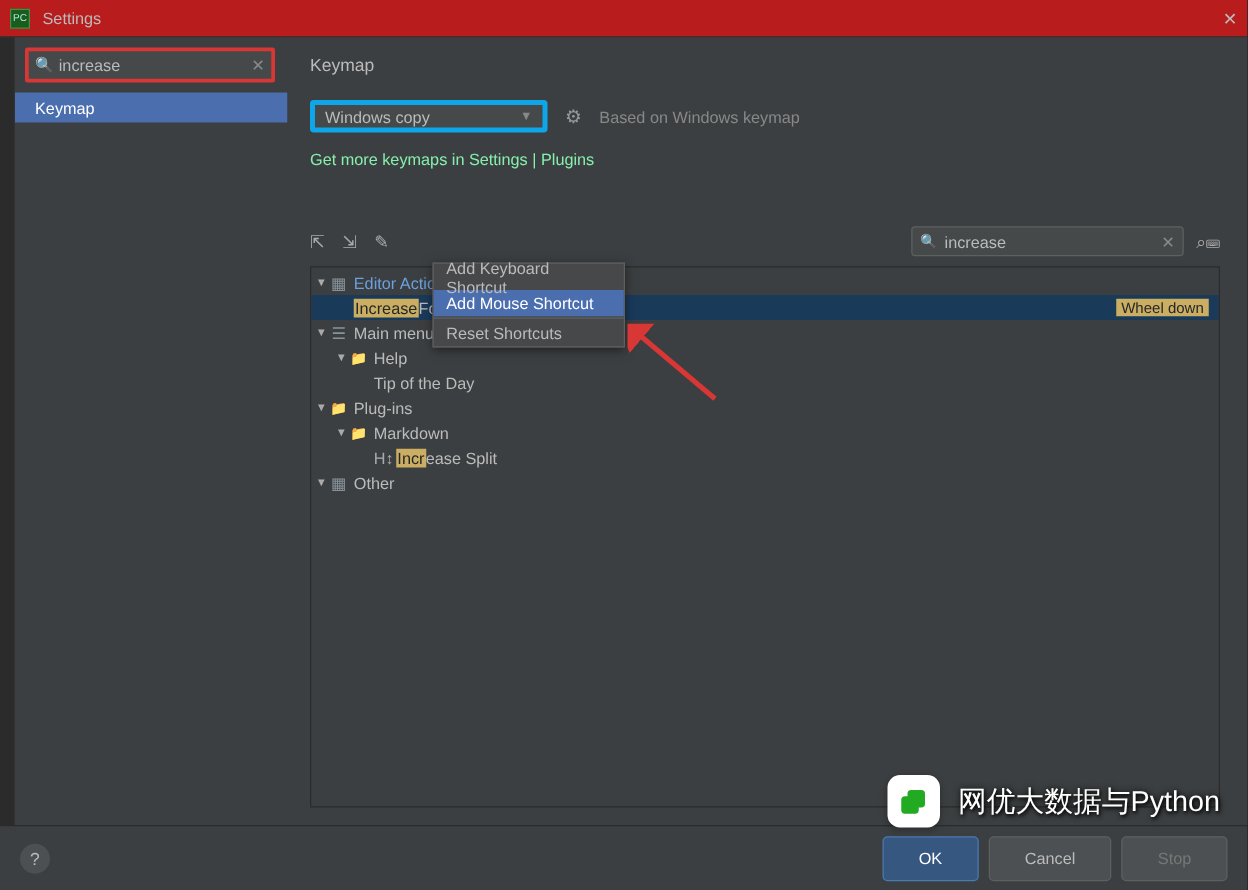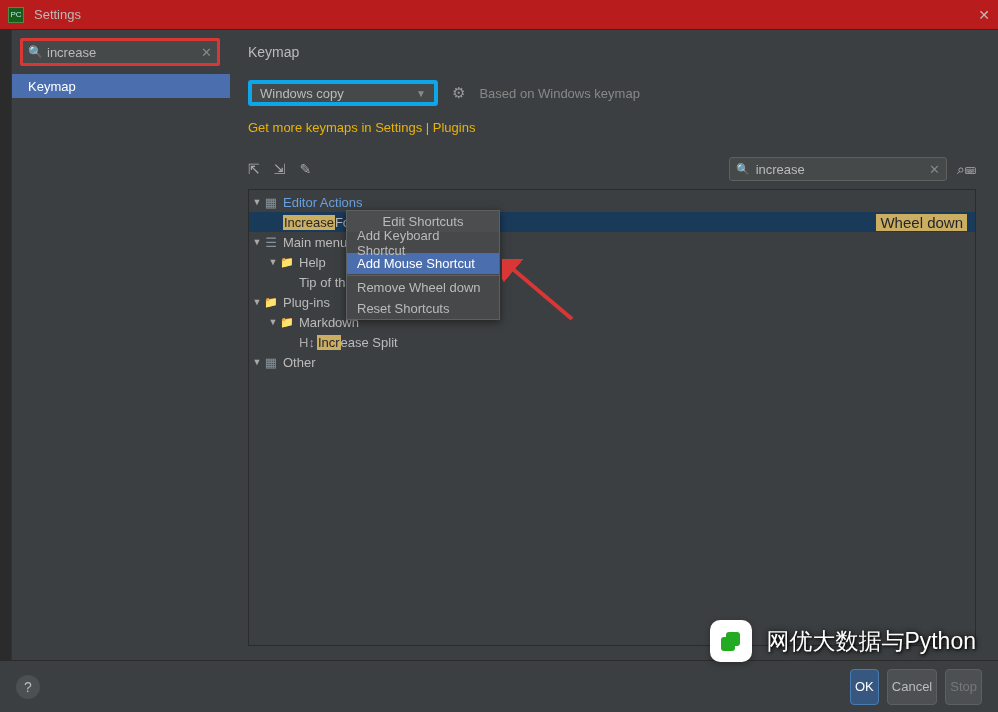--- a/index.html
+++ b/index.html
@@ -25,21 +25,21 @@
 
 .main { flex: 1; background: #3c3f41; padding: 14px 22px 14px 18px; display: flex; flex-direction: column; }
 .section-title { color: #bbb; font-size: 14px; margin-bottom: 20px; }
 
 .keymap-row { display: flex; align-items: center; gap: 14px; margin-bottom: 14px; }
 .dropdown { width: 190px; height: 26px; background: #45494a; border: 4px solid #0ea5e9; border-radius: 3px; display: flex; align-items: center; justify-content: space-between; padding: 0 8px; color: #bbb; font-size: 13px; }
 .dropdown .chev { color: #888; font-size: 10px; }
 .gear { color: #999; font-size: 15px; }
 .based-on { color: #888; font-size: 13px; }
 
-.link-row { color: #eab308; font-size: 13px; margin-bottom: 22px; }
+.link-row { color: #86efac; font-size: 13px; margin-bottom: 46px; }
 .link-row span { cursor: pointer; }
 
 .toolbar-row { display: flex; align-items: center; justify-content: space-between; margin-bottom: 8px; }
 .tb-icons { display: flex; gap: 14px; color: #aaa; font-size: 14px; }
 .tb-icons span { cursor: pointer; }
 .right-tools { display: flex; align-items: center; gap: 10px; }
 .keymap-search { width: 218px; height: 24px; background: #45494a; border: 1px solid #5e6060; border-radius: 3px; display: flex; align-items: center; padding: 0 6px; color: #bbb; }
 .keymap-search .mag { color: #888; font-size: 11px; margin-right: 6px; }
 .keymap-search .txt { flex: 1; color: #bbb; }
 .keymap-search .clr { color: #888; font-size: 13px; }
@@ -47,39 +47,39 @@
 
 .tree-panel { flex: 1; background: #3c3f41; border: 1px solid #2b2b2b; overflow: hidden; position: relative; }
 .tree { padding: 2px 0; position: relative; }
 .row { height: 20px; display: flex; align-items: center; font-size: 13px; color: #bbb; position: relative; }
 .row .arrow { width: 12px; color: #aaa; font-size: 9px; text-align: center; }
 .row .icon { width: 16px; margin-right: 4px; text-align: center; }
 .row .folder-icon { color: #87939a; font-size: 11px; }
 .row .cat-icon { color: #87939a; }
 .row .highlight { background: #ccae62; color: #23272b; padding: 0 1px; }
 .row.selected { background: #1a3a5a; }
-.row .shortcut { margin-left: auto; margin-right: 8px; background: #ccae62; color: #23272b; padding: 0 4px; font-size: 15px; }
+.row .shortcut { margin-left: auto; margin-right: 8px; background: #ccae62; color: #23272b; padding: 0 4px; font-size: 12px; }
 .row .link-text { color: #6aa0de; }
 .indent-0 { padding-left: 2px; }
 .indent-1 { padding-left: 18px; }
 .indent-2 { padding-left: 34px; }
 .indent-3 { padding-left: 50px; }
 
 .context-menu { position: absolute; left: 346px; top: 210px; width: 154px; background: #46484a; border: 1px solid #5e6060; box-shadow: 0 2px 8px rgba(0,0,0,0.5); z-index: 100; }
 .context-menu .mi { height: 21px; display: flex; align-items: center; padding: 0 10px; color: #bbb; font-size: 13px; cursor: pointer; }
 .context-menu .mi.header { justify-content: center; background: #4b4d4f; }
 .context-menu .mi.hover { background: #4b6eaf; color: #fff; }
 .context-menu .sep { height: 1px; background: #5e6060; margin: 1px 0; }
 
 .red-arrow { position: absolute; left: 502px; top: 259px; z-index: 101; pointer-events: none; }
 
 .footer { height: 52px; background: #3c3f41; border-top: 1px solid #2b2b2b; display: flex; align-items: center; padding: 0 16px; }
 .help-btn { width: 24px; height: 24px; border-radius: 12px; background: #4c5052; color: #bbb; display: flex; align-items: center; justify-content: center; font-size: 14px; cursor: pointer; }
 .btn-row { margin-left: auto; display: flex; gap: 8px; }
-.btn { height: 36px; padding: 0 4px; border-radius: 4px; display: flex; align-items: center; justify-content: center; font-size: 13px; cursor: pointer; }
+.btn { height: 36px; padding: 0 28px; border-radius: 4px; display: flex; align-items: center; justify-content: center; font-size: 13px; cursor: pointer; }
 .btn.primary { background: #365880; border: 1px solid #4a7bb0; color: #fff; }
 .btn.secondary { background: #4c5052; border: 1px solid #5e6060; color: #bbb; }
 .btn.disabled { background: #4c5052; border: 1px solid #5e6060; color: #777; }
 
 .watermark { position: absolute; right: 22px; bottom: 50px; display: flex; align-items: center; gap: 14px; z-index: 200; }
 .wm-logo { width: 42px; height: 42px; background: #fff; border-radius: 10px; display: flex; align-items: center; justify-content: center; position: relative; box-shadow: 0 2px 6px rgba(0,0,0,0.3); }
 .wm-logo .dots { width: 14px; height: 14px; background: #2a2; border-radius: 3px; box-shadow: 5px -5px 0 0 #2a2; position: relative; top: 3px; left: -3px; }
 .wm-text { color: #fff; font-size: 23px; font-weight: 400; text-shadow: 0 0 6px rgba(0,0,0,0.9), 1px 1px 3px rgba(0,0,0,0.9); font-family: "Microsoft YaHei", Arial, sans-serif; }
 </style>
 </head>
@@ -181,25 +181,23 @@
           <span class="arrow">▼</span>
             <span class="icon cat-icon">▦</span>
           <span>Other</span>
         </div>
       </div>
     </div>
   </div>
 </div>
 
 <div class="context-menu">
-  <div class="mi header">Edit Shortcuts</div>
   <div class="mi">Add Keyboard Shortcut</div>
   <div class="mi hover">Add Mouse Shortcut</div>
   <div class="sep"></div>
-  <div class="mi">Remove Wheel down</div>
   <div class="mi">Reset Shortcuts</div>
 </div>
 
 <svg class="red-arrow" width="80" height="70">
   <defs>
       <marker id="ah" markerWidth="8" markerHeight="8" refX="2" refY="4" orient="auto">
     <polygon points="0 0, 8 4, 0 8" fill="#d93636"></polygon>
       </marker>
     </defs>
   <line x1="70" y1="60" x2="6" y2="6" stroke="#d93636" stroke-width="4" marker-end="url(#ah)"></line>

